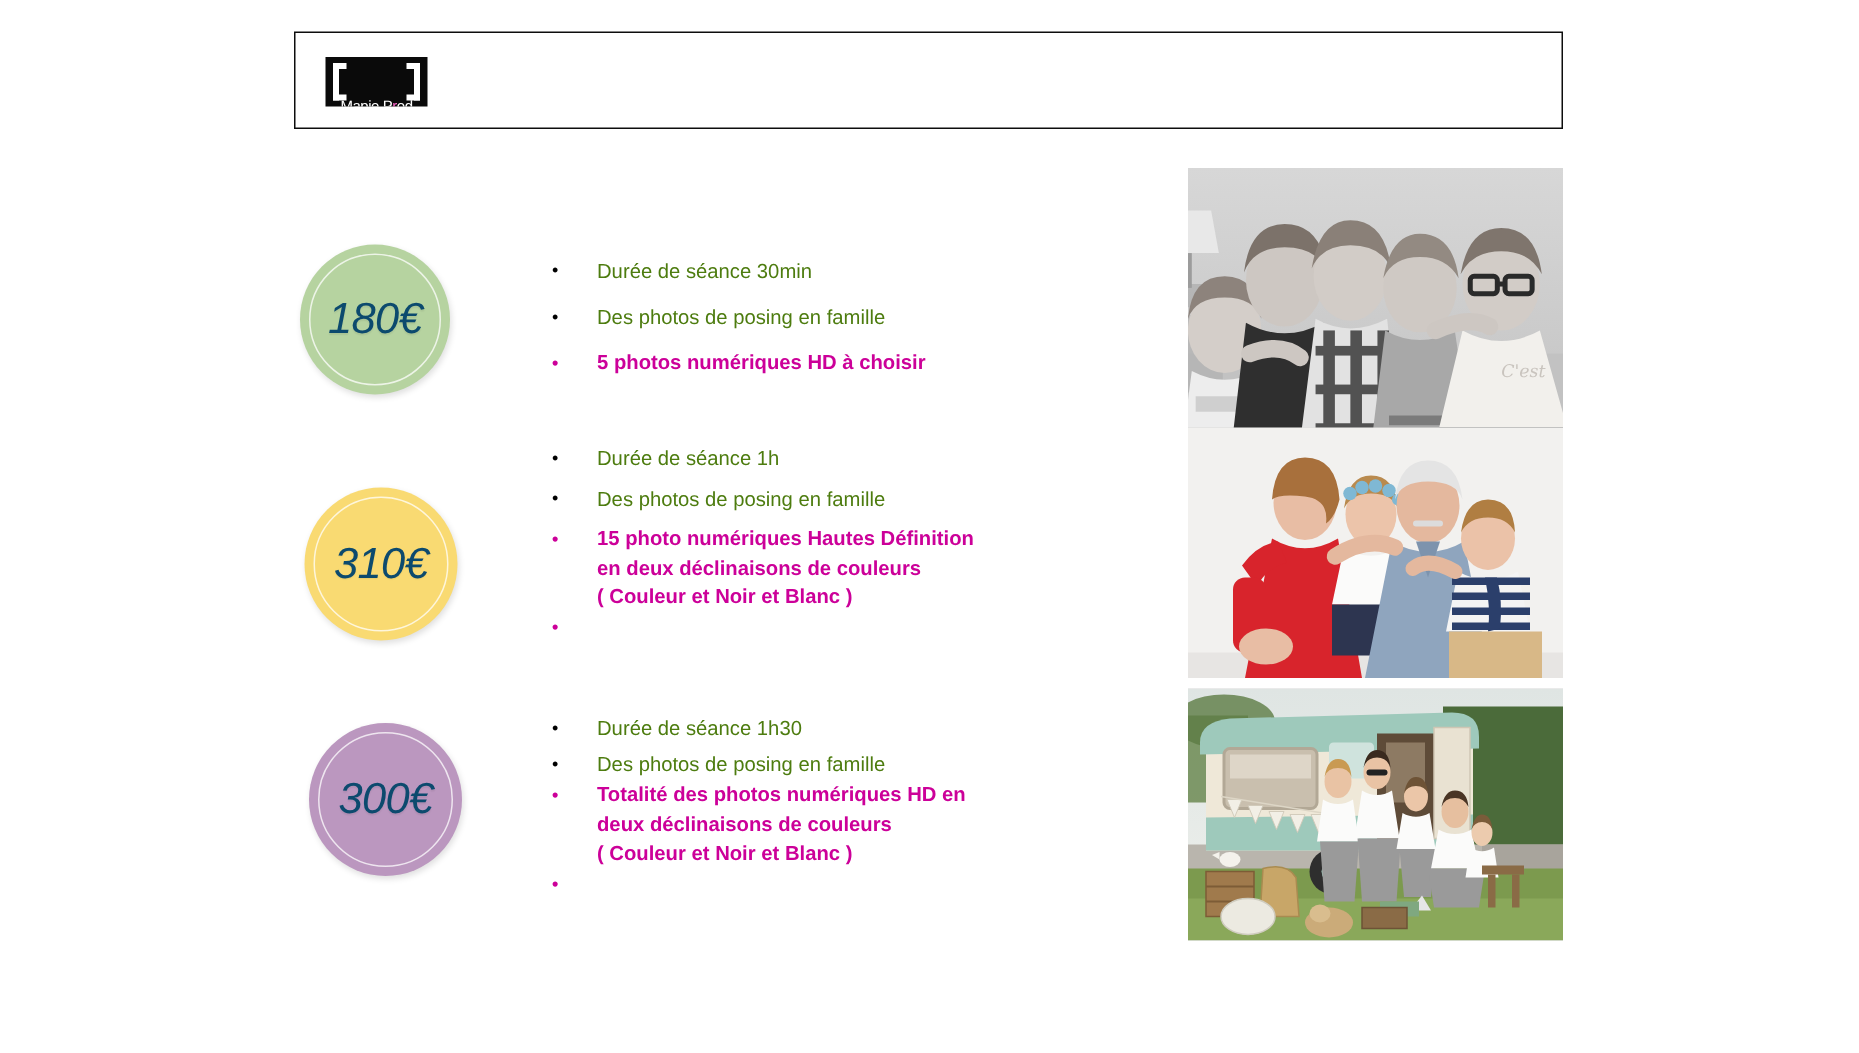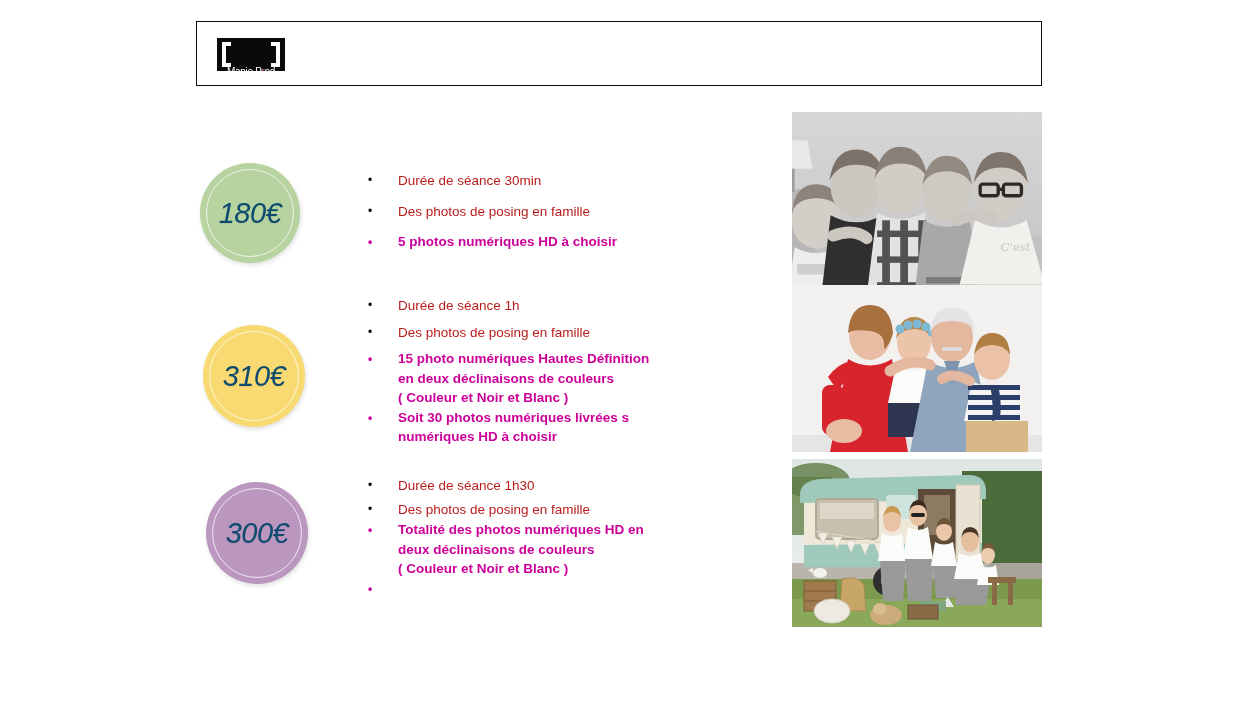--- a/index.html
+++ b/index.html
@@ -146,21 +146,21 @@
     width: 30px;
     flex: 0 0 30px;
     font-size: 12px;
     line-height: 21px;
     color: #000000;
     text-align: left;
   }
   .bullet-text {
     font-size: 13.5px;
     line-height: 21px;
-    color: #b91c1c;
+    color: #4d7c0f;
     white-space: pre-line;
   }
   .bullet-row.highlight .bullet-dot,
   .bullet-row.highlight .bullet-text {
     color: #cc0099;
     font-weight: bold;
   }
   .bullet-row.highlight .bullet-text {
     font-size: 13.5px;
     line-height: 19.5px;
@@ -241,22 +241,20 @@
   <div class="sp-16"></div>
   <div class="bullet-row highlight">
     <span class="bullet-dot">•</span>
     <span class="bullet-text">15 photo numériques Hautes Définition
 en deux déclinaisons de couleurs
 ( Couleur et Noir et Blanc )</span>
   </div>
   <div class="sp-2"></div>
   <div class="bullet-row highlight">
     <span class="bullet-dot">•</span>
-    <span class="bullet-text">Soit 30 photos numériques livrées s
-numériques HD à choisir</span>
   </div>
 </div>
 
 <div class="text-block" id="text-block-3">
   <div class="bullet-row">
     <span class="bullet-dot">•</span>
     <span class="bullet-text">Durée de séance 1h30</span>
   </div>
   <div class="sp-10"></div>
   <div class="bullet-row">

